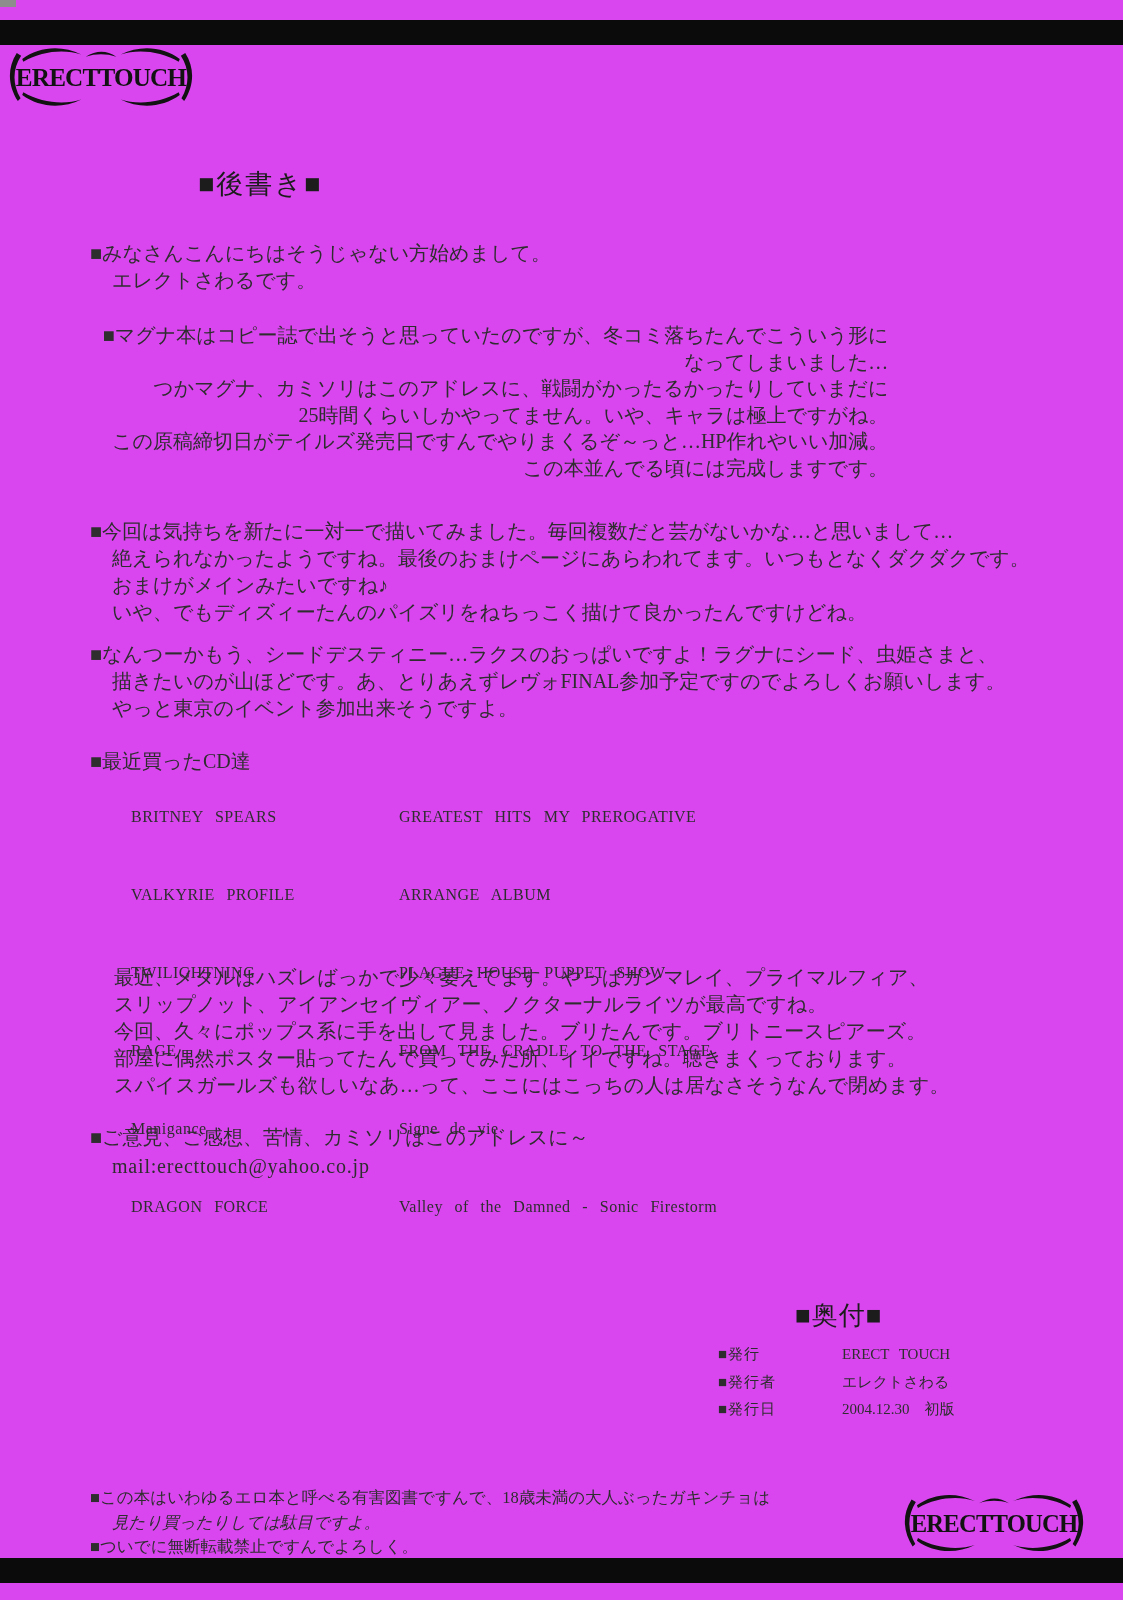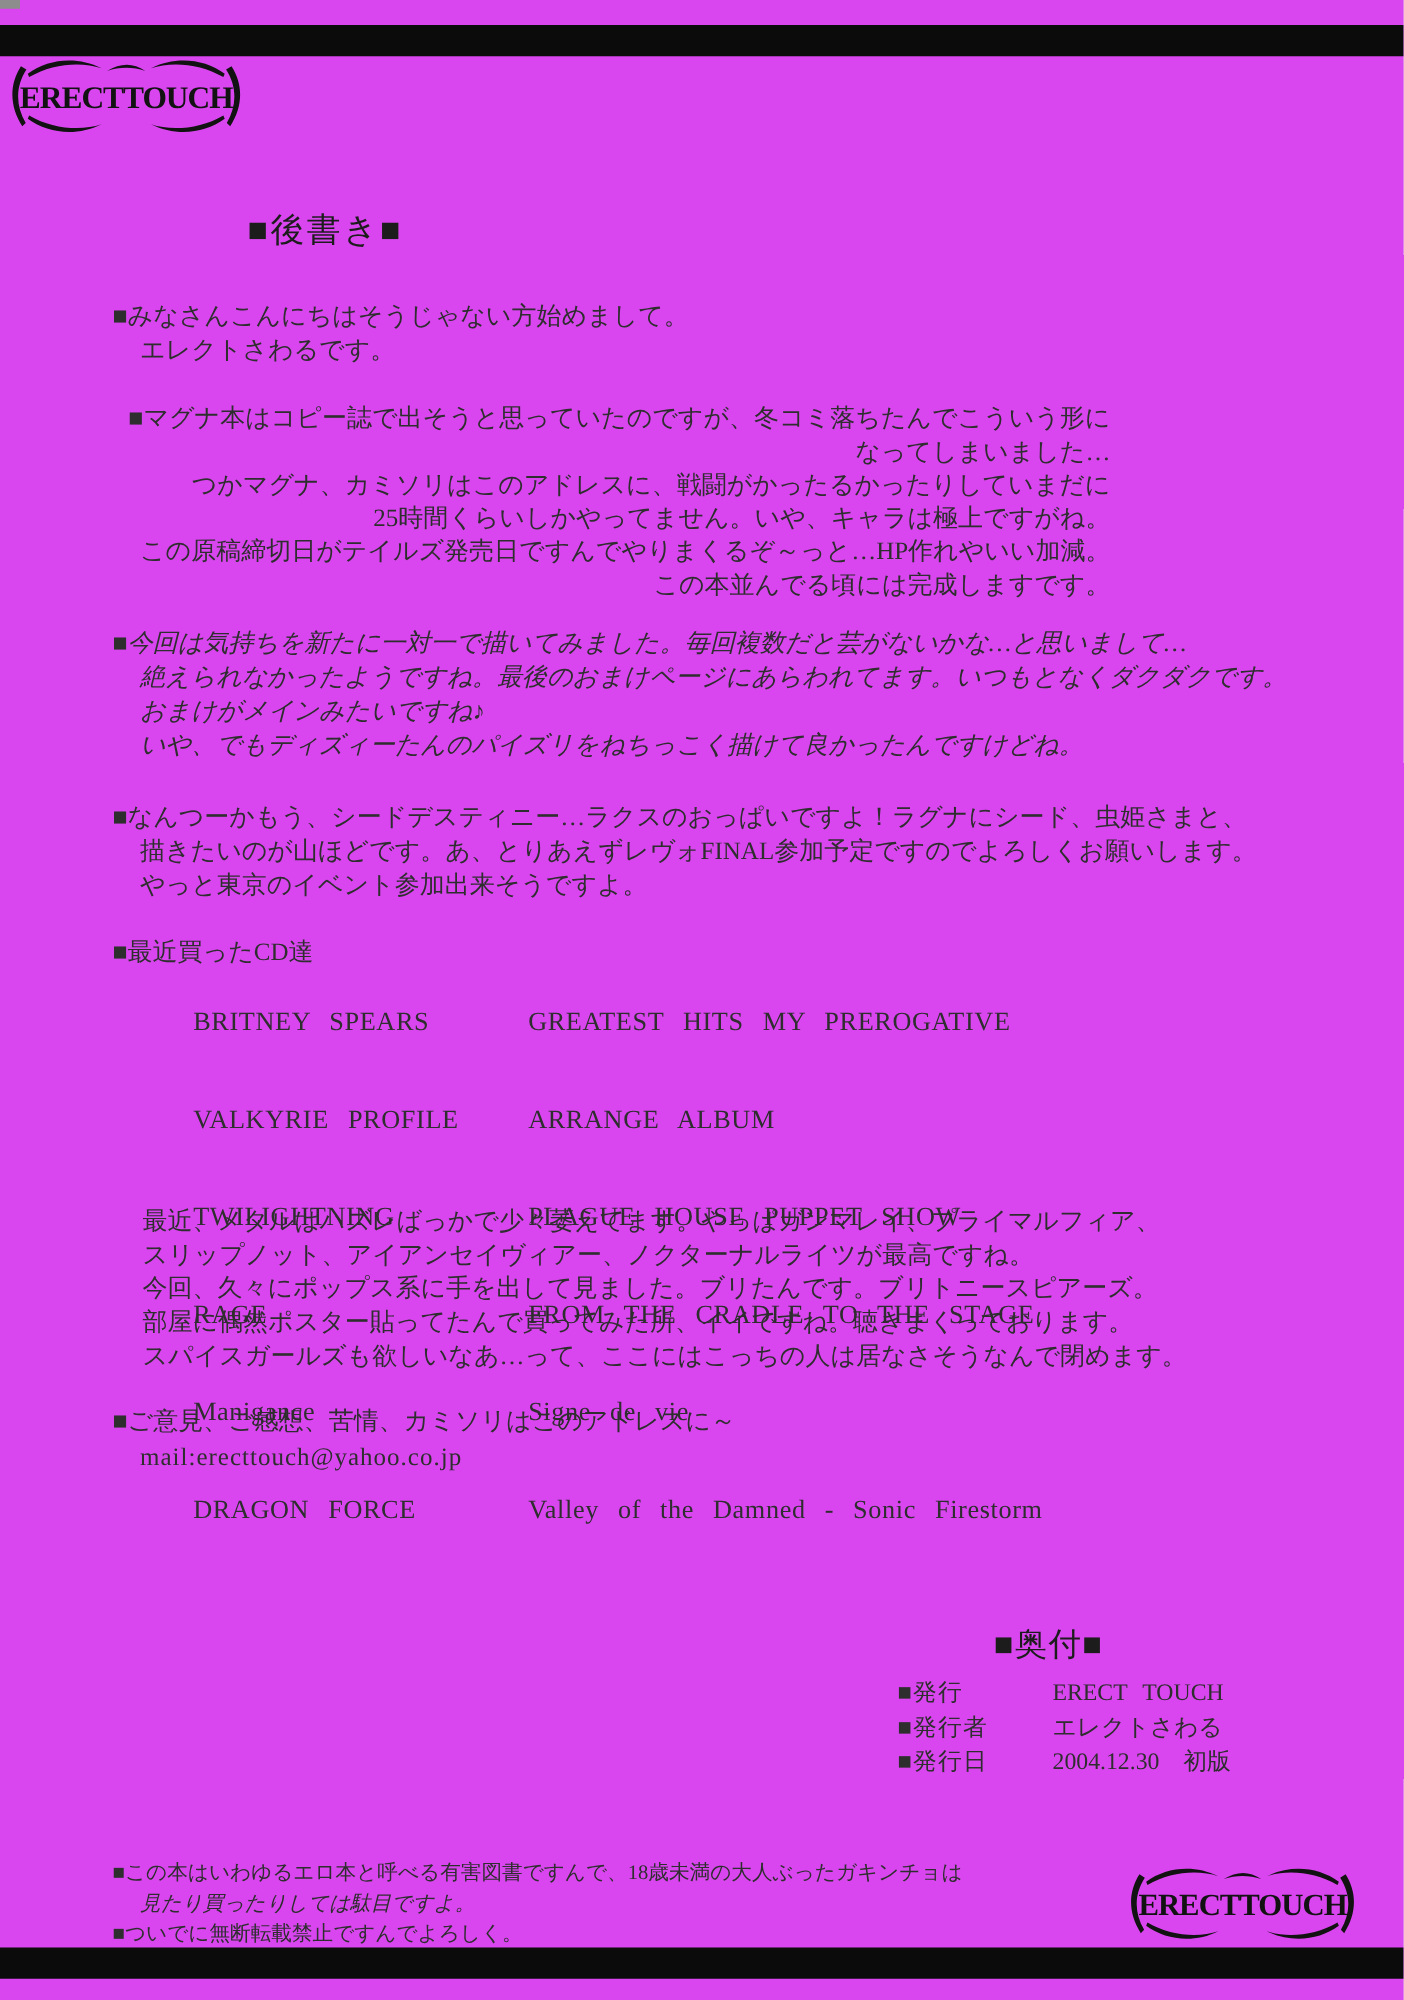--- a/index.html
+++ b/index.html
@@ -36,32 +36,32 @@
     left: 198px; top: 166px;
     font-size: 27px;
     letter-spacing: 2px;
     color: #1c1c1c;
   }
   .tblock { position: absolute; font-size: 20px; line-height: 26.5px; }
   .tblock .line { white-space: pre; }
   .tblock .line.indent { padding-left: 22px; }
   .b1 { left: 90px; top: 240px; line-height: 27px; }
   .b2 { left: 90px; top: 322px; text-align: right; }
-  .b3 { left: 90px; top: 502px; line-height: 27px; font-style: italic; }
+  .b3 { left: 90px; top: 518px; line-height: 27px; }
   .b4 { left: 90px; top: 641px; line-height: 27px; }
   .b5 { left: 114px; top: 964px; line-height: 27px; }
   .cd-heading {
     position: absolute;
     left: 90px; top: 748px;
     font-size: 20px;
   }
   .cd-list {
     position: absolute;
-    left: 123px; top: 778px;
-    font-size: 21px;
+    left: 107px; top: 778px;
+    font-size: 16px;
     line-height: 26px;
   }
   .cd-row { white-space: pre; }
   .cd-artist {
     display: inline-block;
     width: 268px;
     word-spacing: 0.45em;
     letter-spacing: 0.5px;
   }
   .cd-album { word-spacing: 0.45em; letter-spacing: 0.5px; }
@@ -70,21 +70,21 @@
   .colophon-title {
     position: absolute;
     left: 795px; top: 1298px;
     font-size: 26px;
     letter-spacing: 1px;
     color: #1c1c1c;
   }
   .colophon-rows {
     position: absolute;
     left: 718px; top: 1341px;
-    font-size: 19px;
+    font-size: 15px;
     line-height: 27.5px;
   }
   .colophon-rows.print-row { top: 1449px; }
   .colophon-label {
     display: inline-block;
     width: 124px;
     letter-spacing: 1px;
   }
   .colophon-value { word-spacing: 0.4em; }
   .warning {

